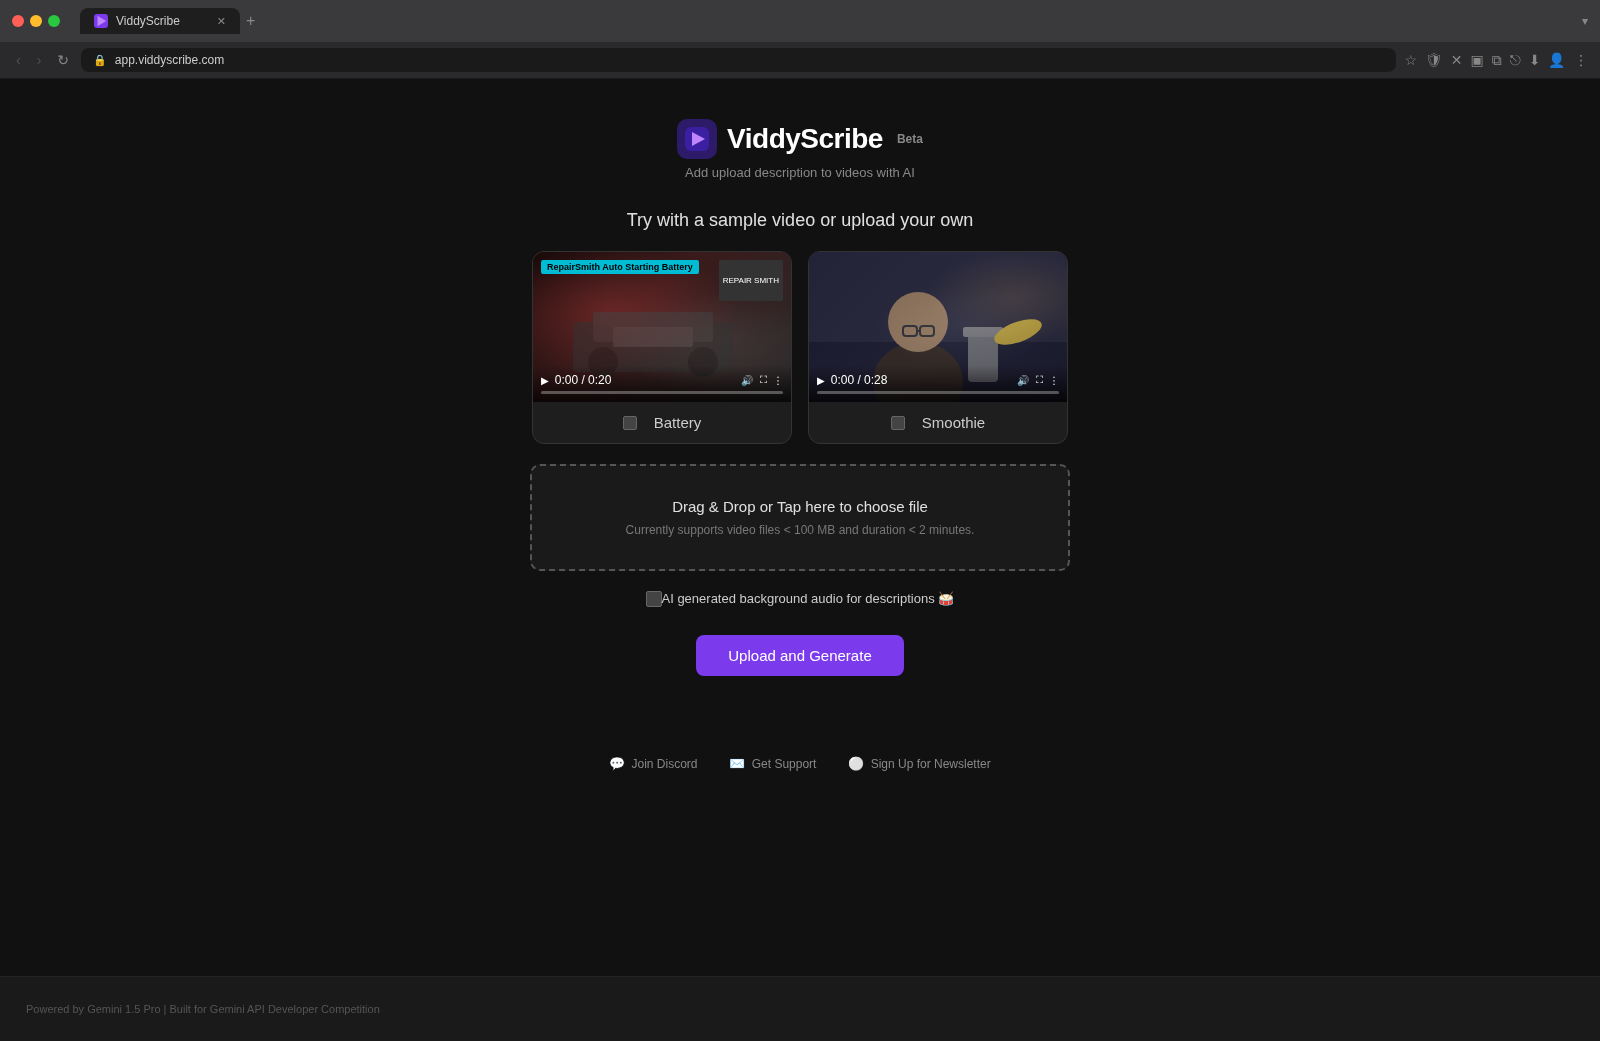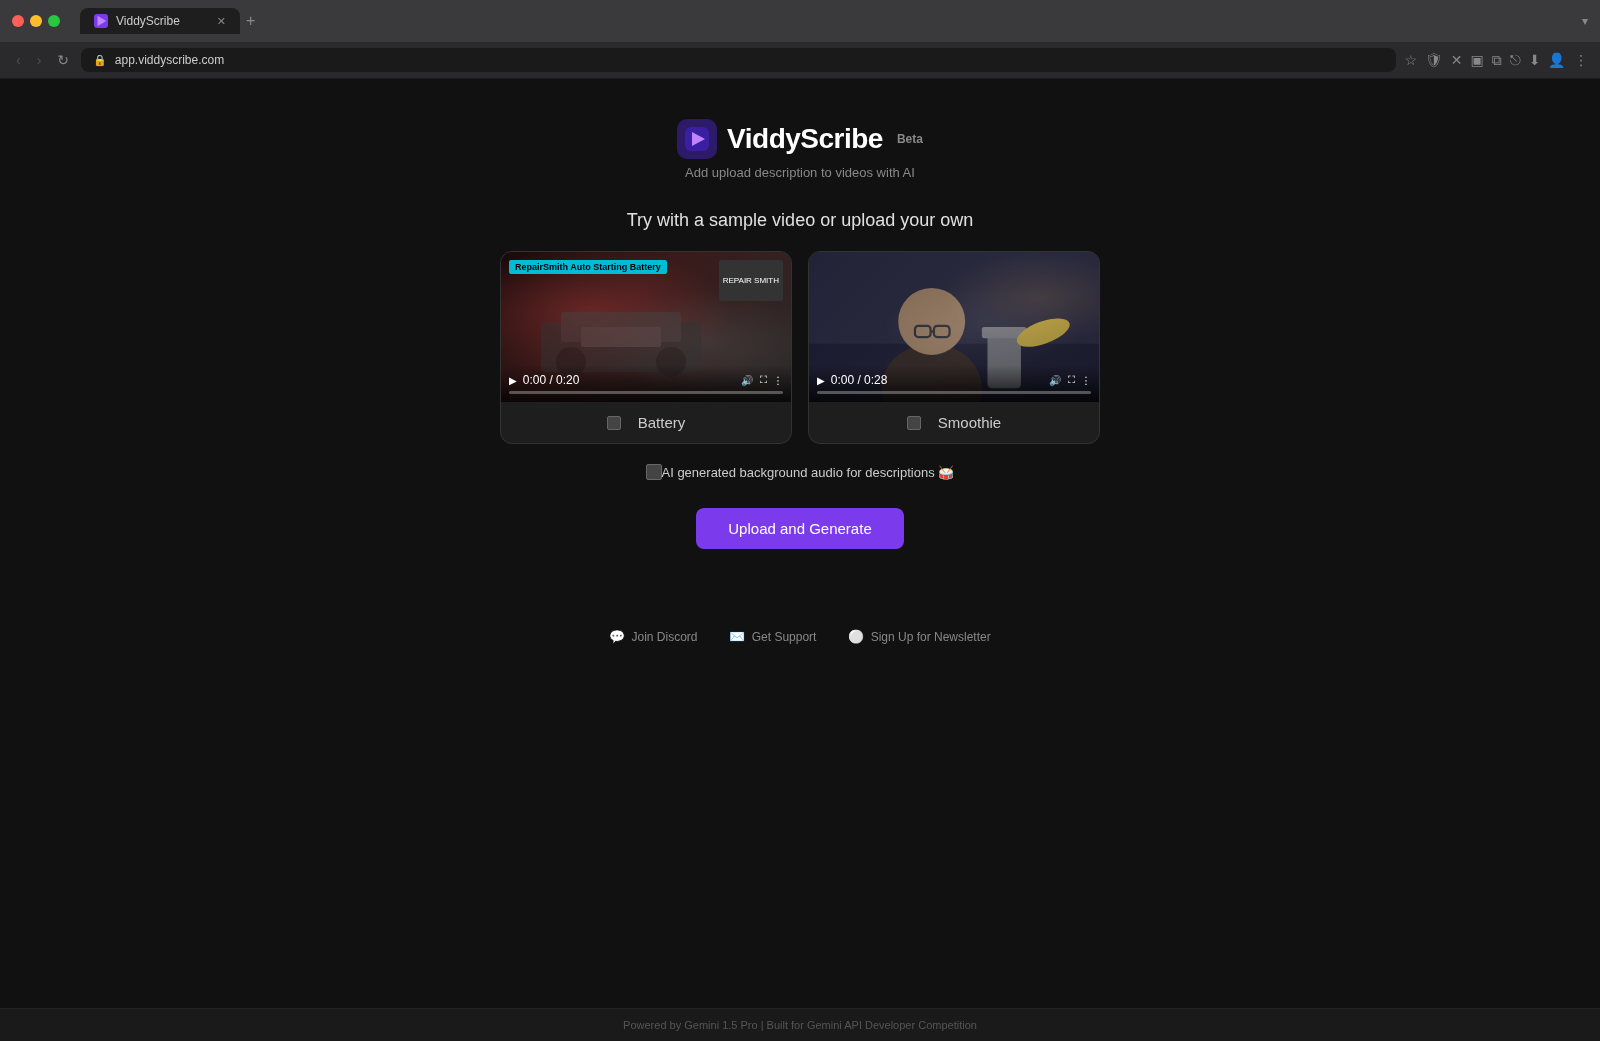--- a/index.html
+++ b/index.html
@@ -204,21 +204,21 @@
       text-align: center;
     }
 
     .video-grid {
       display: flex;
       gap: 16px;
       margin-bottom: 20px;
     }
 
     .video-card {
-      width: 292px;
+      width: 260px;
       background: #1e1e1e;
       border-radius: 12px;
       overflow: hidden;
       border: 1px solid #333;
     }
 
     .video-thumbnail {
       position: relative;
       width: 100%;
       height: 150px;
@@ -365,21 +365,21 @@
     }
 
     .drop-zone-subtitle {
       font-size: 12px;
       color: #777;
     }
 
     
     .option-row {
       display: flex;
-      align-items: center;
+      align-items: flex-start;
       gap: 0;
       margin-bottom: 28px;
     }
 
     .option-checkbox {
       width: 16px;
       height: 16px;
       background: #444;
       border: 1px solid #666;
       border-radius: 2px;
@@ -421,22 +421,22 @@
       cursor: pointer;
     }
 
     .footer-icon {
       font-size: 13px;
     }
 
     .footer-bottom {
       background: #1a1a1a;
       width: 100%;
-      text-align: center;
-      padding: 10px;
+      text-align: left;
+      padding: 26px;
       font-size: 11px;
       color: #555;
       border-top: 1px solid #222;
     }
   </style>
 </head>
 <body>
 
 <div class="browser-chrome">
   <div class="browser-titlebar">
@@ -572,20 +572,24 @@
         </div>
       </div>
       <div class="video-label">
         <div class="video-checkbox"></div>
         <span>Smoothie</span>
       </div>
     </div>
 
   </div>
 
+  <div class="drop-zone">
+    <div class="drop-zone-title">Drag &amp; Drop or Tap here to choose file</div>
+    <div class="drop-zone-subtitle">Currently supports video files &lt; 100 MB and duration &lt; 2 minutes.</div>
+  </div>
 
   <div class="option-row">
     <div class="option-checkbox"></div>
     <span class="option-label">AI generated background audio for descriptions 🥁</span>
   </div>
 
   <button class="upload-btn">Upload and Generate</button>
 
   <div class="page-footer-links">
     <div class="footer-link">

